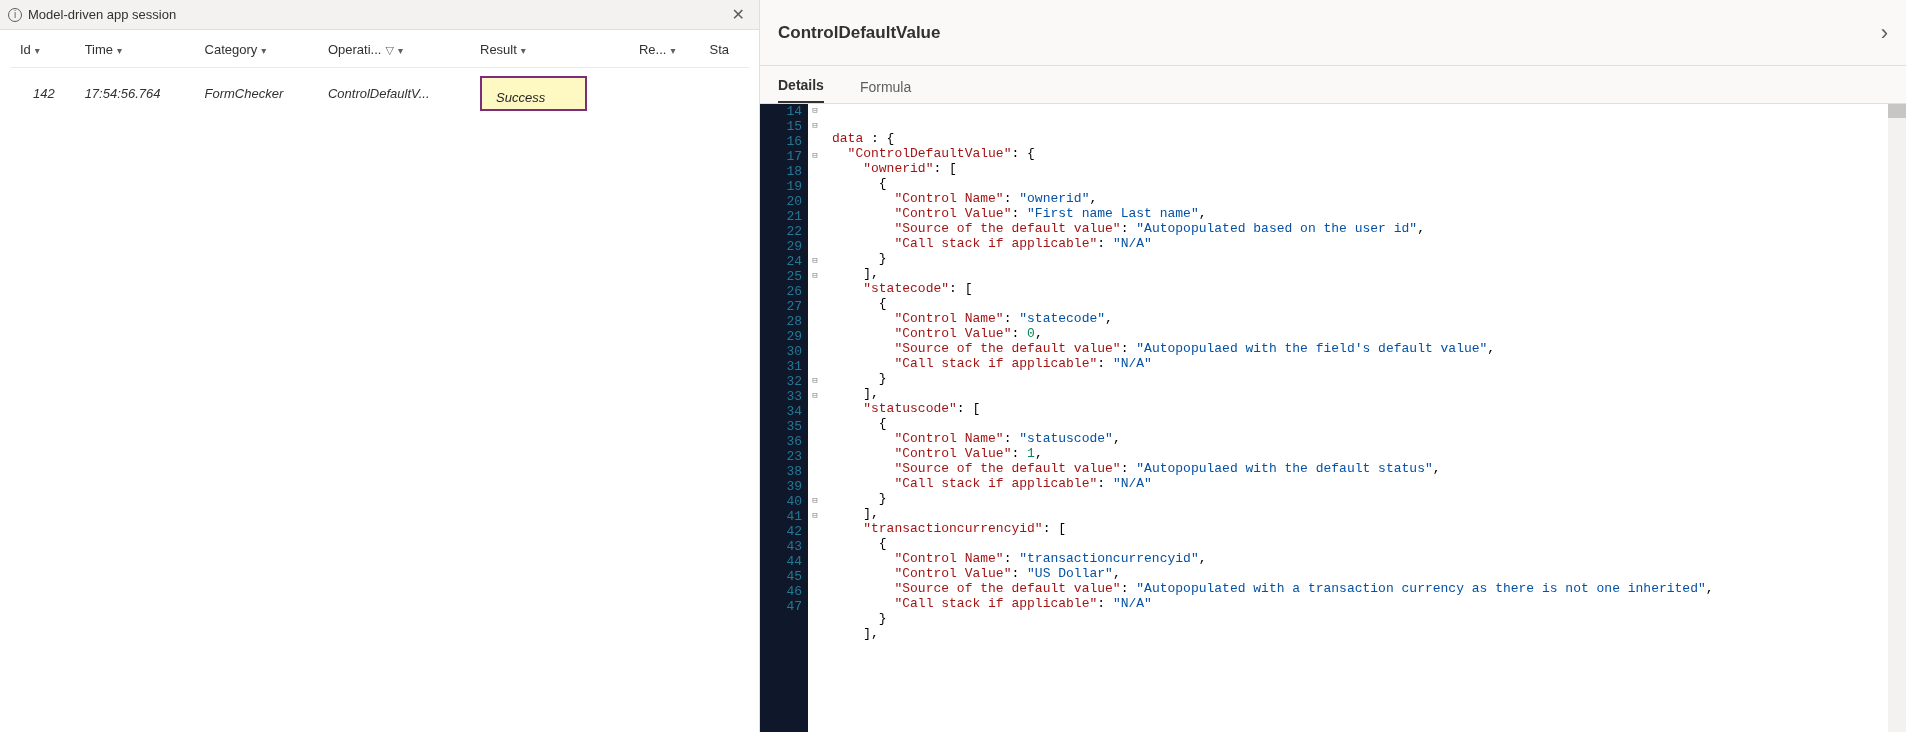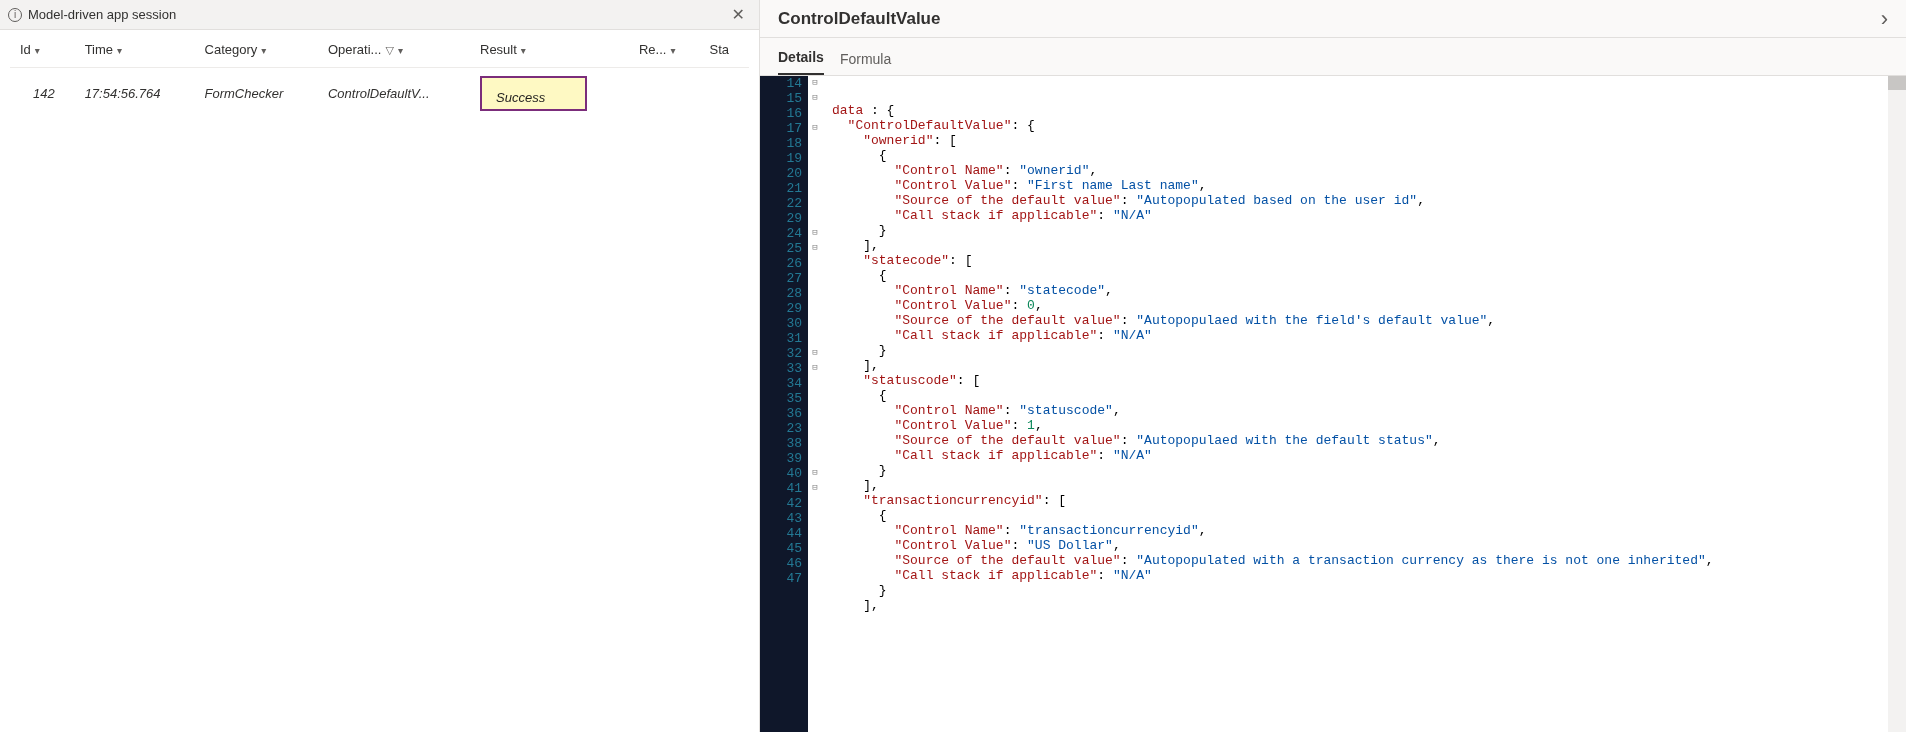--- a/index.html
+++ b/index.html
@@ -10,24 +10,24 @@
 .left-header .close-icon { margin-left: auto; font-size: 16px; color: #605e5c; cursor: pointer; padding: 2px 6px; }
 .table-wrap { flex: 1; overflow: auto; background: #fff; margin: 0 10px; }
 table { border-collapse: collapse; width: 100%; }
 th { text-align: left; font-weight: 400; font-size: 13px; padding: 12px 10px 10px 10px; border-bottom: 1px solid #edebe9; color: #323130; white-space: nowrap; }
 th .chev { font-size: 10px; margin-left: 4px; color: #605e5c; }
 th .filter { font-size: 11px; margin-left: 4px; color: #605e5c; }
 td { padding: 8px 10px; font-size: 13px; color: #323130; white-space: nowrap; font-style: italic; }
 td.id { text-align: right; padding-right: 20px; }
 .result-cell span { display: inline-block; background: #fef9c3; border: 2px solid #7b2d7b; padding: 12px 40px 4px 14px; color: #201f1e; }
 .right-pane { flex: 1; display: flex; flex-direction: column; background: #faf9f8; }
-.right-header { height: 38px; display: flex; align-items: center; padding: 0 18px; border-bottom: 1px solid #e1dfdd; }
+.right-header { height: 66px; display: flex; align-items: center; padding: 0 18px; border-bottom: 1px solid #e1dfdd; }
 .right-header h2 { font-size: 17px; font-weight: 600; color: #323130; }
 .right-header .expand-icon { margin-left: auto; font-size: 22px; color: #605e5c; cursor: pointer; }
-.tabs { display: flex; padding: 0 18px; gap: 16px; height: 38px; align-items: flex-end; border-bottom: 1px solid #e1dfdd; text-align: center; }
+.tabs { display: flex; padding: 0 18px; gap: 36px; height: 38px; align-items: flex-end; border-bottom: 1px solid #e1dfdd; text-align: center; }
 .tab { font-size: 14px; padding-bottom: 8px; color: #605e5c; cursor: pointer; }
 .tab.active { color: #323130; font-weight: 600; border-bottom: 2px solid #323130; }
 .code-area { flex: 1; display: flex; overflow: hidden; background: #fff; font-family: Consolas, "Courier New", monospace; font-size: 13px; line-height: 15px; position: relative; }
 .gutter { width: 48px; background: #0f172a; text-align: right; color: #237893; padding-top: 0; }
 .gutter div { padding-right: 6px; height: 15px; }
 .fold-col { width: 14px; background: #fff; }
 .fold-col div { height: 15px; font-size: 9px; color: #808080; text-align: center; }
 .code-lines { flex: 1; overflow: auto; white-space: pre; padding-left: 10px; margin-top: 27px; }
 .code-lines div { height: 15px; }
 .tok-key { color: #a31515; }

